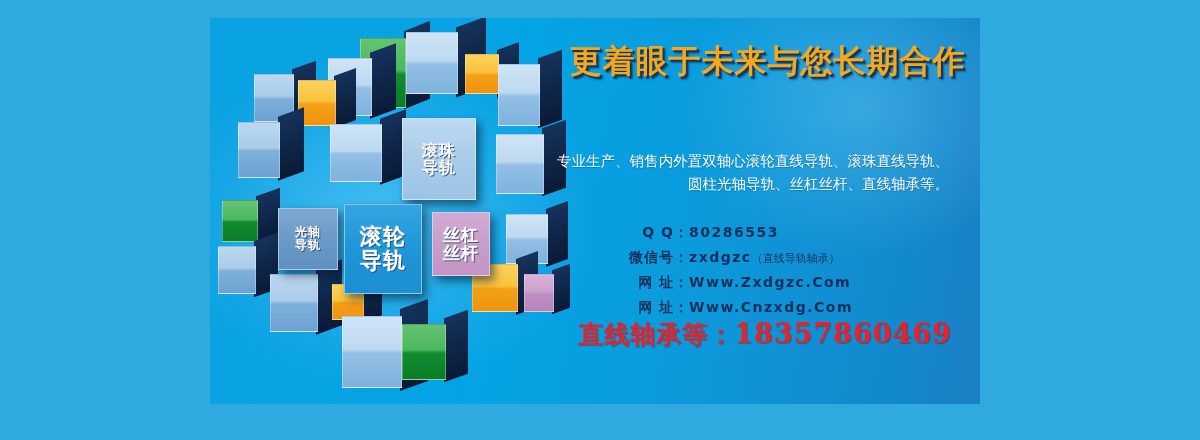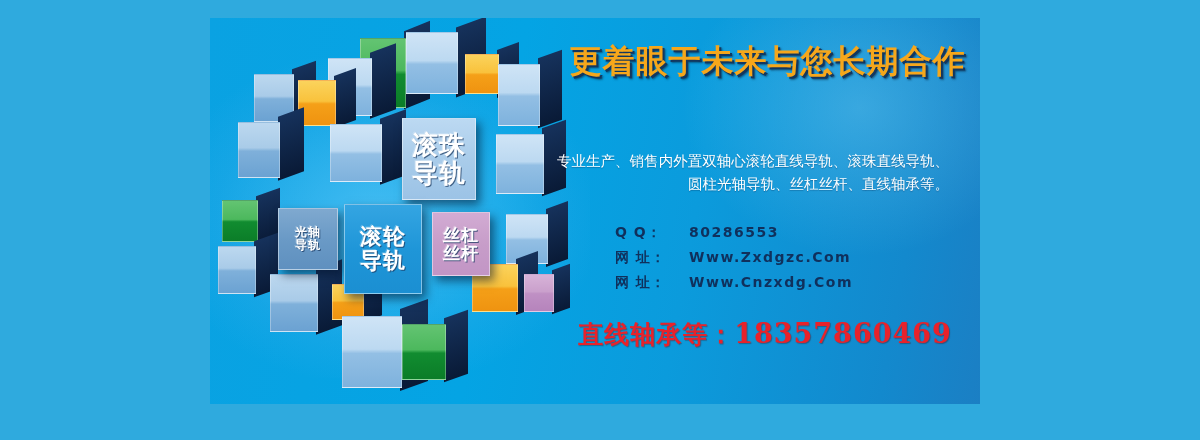--- a/index.html
+++ b/index.html
@@ -103,21 +103,21 @@
     line-height: 1.08;
     letter-spacing: 1px;
     text-shadow: 1px 1px 0 rgba(30,60,100,0.75), -1px -1px 0 rgba(255,255,255,0.25);
     white-space: pre-line;
   }
 
   #box-gunzhu {
     left: 192px; top: 100px; width: 74px; height: 82px;
     background: linear-gradient(180deg,#bcd9f2 0%, #a9ccea 50%, #9cc3e6 100%);
   }
-  #box-gunzhu .txt { font-size: 26px; }
+  #box-gunzhu .txt { font-size: 16px; }
 
   #box-guangzhou {
     left: 68px; top: 190px; width: 60px; height: 62px;
     background: linear-gradient(180deg,#7fa9cf 0%, #6a9ac6 50%, #5f90bf 100%);
   }
   #box-guangzhou .txt { font-size: 12px; }
 
   #box-gunlun {
     left: 134px; top: 186px; width: 78px; height: 90px;
     background: linear-gradient(180deg,#34a5e2 0%, #1f96d8 50%, #1b8fd2 100%);
@@ -168,20 +168,21 @@
     text-align-last: right;
     text-shadow: 0 1px 1px rgba(10,40,80,0.35);
   }
 
   #contact {
     position: absolute;
     left: 60px;
     top: 206px;
     color: #10305c;
     font-size: 14px;
+    text-align: right;
   }
   .crow {
     display: flex;
     align-items: baseline;
     margin-bottom: 7px;
     white-space: nowrap;
   }
   .clabel {
     width: 74px;
     font-weight: bold;
@@ -355,20 +356,25 @@
       <div id="headline">
         <span class="hl">更着眼于未来与您长期合作</span>
       </div>
 
       <div id="desc">专业生产、销售内外置双轴心滚轮直线导轨、滚珠直线导轨、圆柱光轴导轨、丝杠丝杆、直线轴承等。</div>
 
       <div id="contact">
         <div class="crow">
           <span class="clabel">Q  Q：</span>
           <span class="cvalue">80286553</span>
+        </div>
+        <div class="crow">
+          <span class="clabel">微信号：</span>
+          <span class="cvalue">zxdgzc</span>
+          <span class="cnote">（直线导轨轴承）</span>
         </div>
         <div class="crow">
           <span class="clabel">网  址：</span>
           <span class="cvalue">Www.Zxdgzc.Com</span>
         </div>
         <div class="crow">
           <span class="clabel">网  址：</span>
           <span class="cvalue">Www.Cnzxdg.Com</span>
         </div>
       </div>

